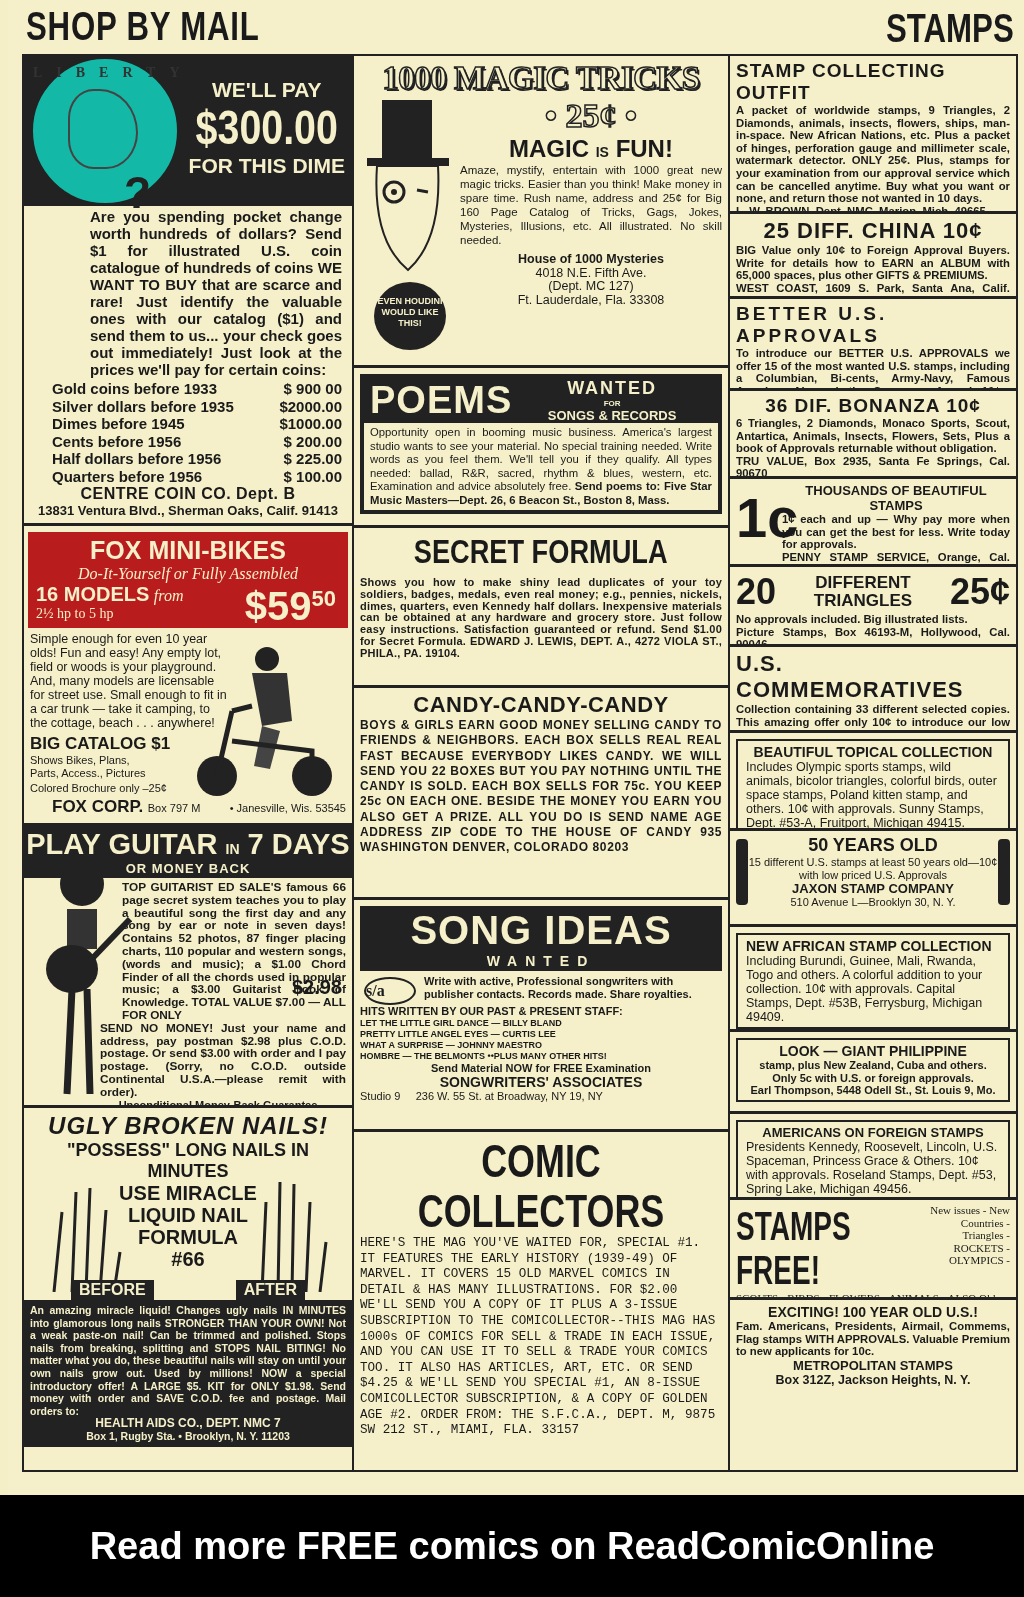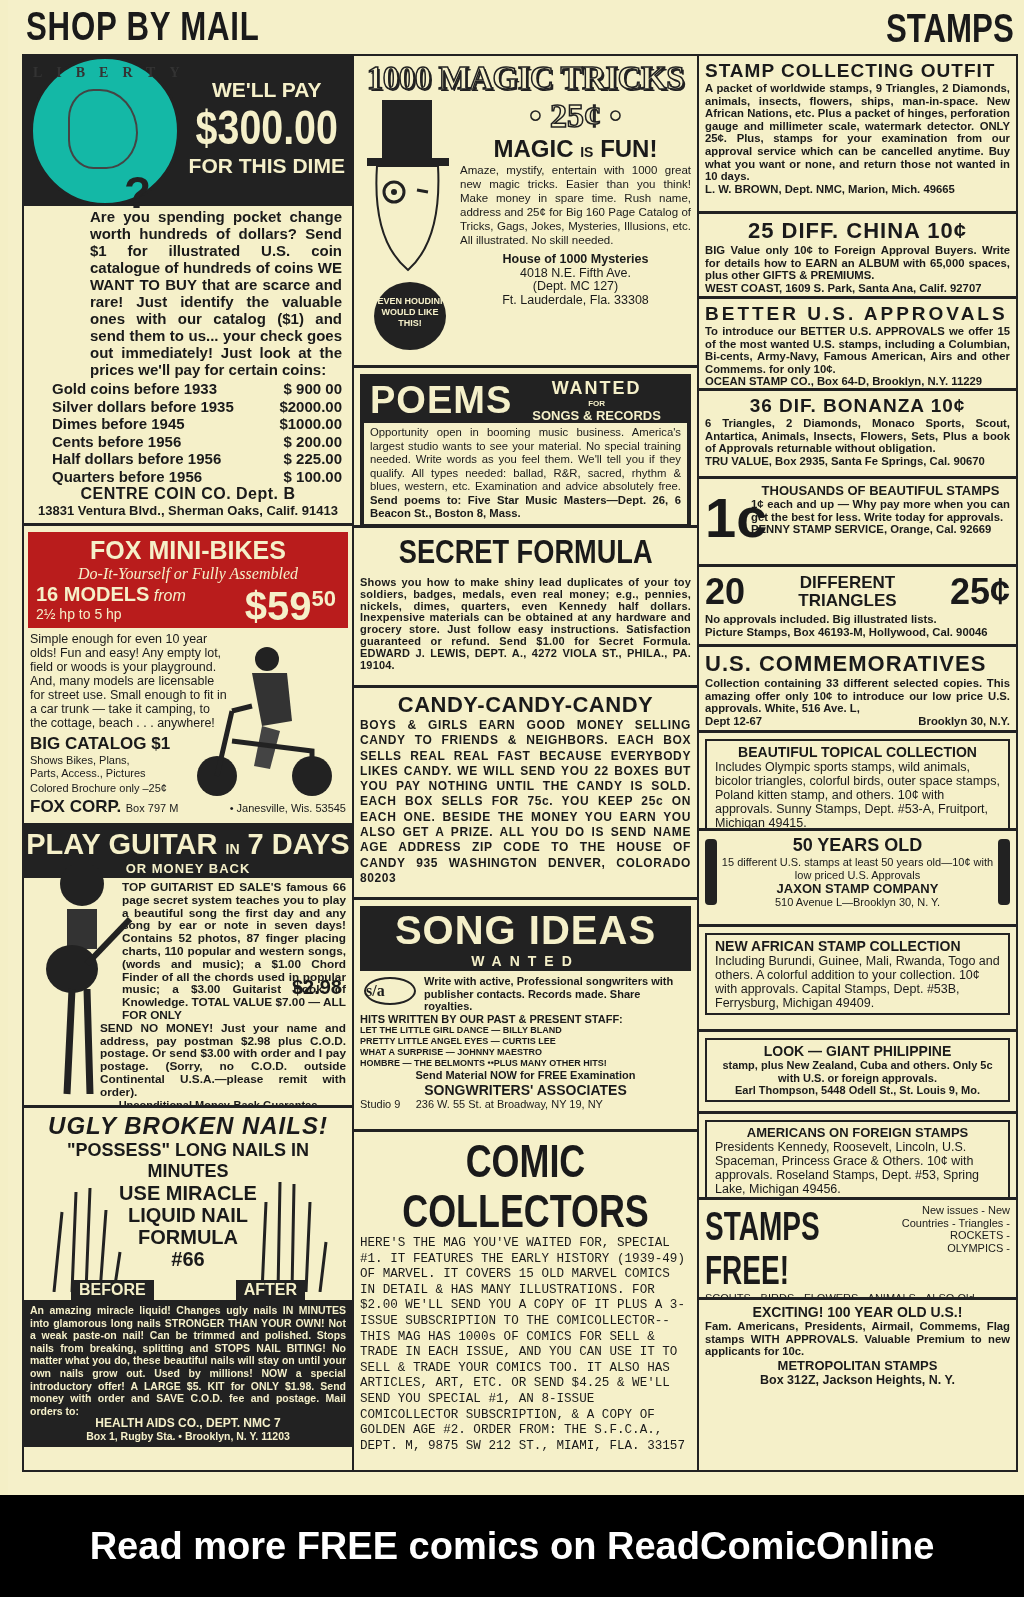--- a/index.html
+++ b/index.html
@@ -3,29 +3,29 @@
 <meta charset="utf-8">
 <style>
   * { box-sizing: border-box; margin: 0; padding: 0; }
   body { width: 1024px; height: 1597px; background: #f4efc6; font-family: "Liberation Sans", sans-serif; color: #1a1a1a; overflow: hidden; position: relative; }
   .page { position: absolute; left: 8px; top: 0; width: 1024px; height: 1495px; background: #f5f0c9; }
   .hdr-left { position: absolute; left: 18px; top: 4px; font: bold 40px "Liberation Sans", sans-serif; transform: scaleX(0.78); transform-origin: left top; letter-spacing: 1px; }
   .hdr-right { position: absolute; right: 18px; top: 6px; font: bold 40px "Liberation Sans", sans-serif; transform: scaleX(0.78); transform-origin: right top; }
   .grid { position: absolute; left: 14px; top: 54px; width: 996px; height: 1418px; border: 2px solid #222; display: flex; }
   .col { display: flex; flex-direction: column; border-right: 2px solid #222; }
   .col:last-child { border-right: none; }
-  .c1 { width: 330px; } .c2 { width: 345px; } .c3 { flex: 1; }
+  .c1 { width: 330px; } .c2 { width: 376px; } .c3 { flex: 1; }
   .ad { border-bottom: 3px solid #222; padding: 4px 6px; position: relative; overflow: hidden; }
   .ad:last-child { border-bottom: none; flex: 1; }
   .cond { display: inline-block; transform: scaleX(0.8); transform-origin: center; }
   .small { font-size: 12.5px; line-height: 14px; }
   .xs { font-size: 11px; line-height: 12.5px; }
   .center { text-align: center; }
   .bold { font-weight: bold; }
-  .serif { font-family: Liberation Sans, sans-serif; }
+  .serif { font-family: Liberation Serif, serif; }
   .justify { text-align: justify; }
   
   .coin-top { display: flex; background: #222; color: #f5f0c9; margin: -4px -6px 0; height: 150px; }
   .coin { width: 150px; height: 150px; border-radius: 50%; background: #14b8a6; border: 3px solid #222; margin-left: 6px; position: relative; flex-shrink: 0; }
   .coin .face { position: absolute; left: 35px; top: 30px; width: 70px; height: 80px; border: 2px solid #444; border-radius: 40% 60% 50% 40%; }
   .coin .lib { position: absolute; left: 0; right: 0; top: 6px; text-align: center; font: bold 14px "Liberation Serif", serif; color: #333; letter-spacing: 14px; }
   .coin-q { position: absolute; left: 100px; top: 112px; font: bold 44px "Liberation Sans", sans-serif; color: #222; }
   .coin-txt { flex: 1; text-align: center; padding-top: 22px; }
   .coin-txt .a { font-size: 21px; font-weight: bold; }
   .coin-txt .b { font-size: 48px; font-weight: bold; line-height: 52px; display: inline-block; transform: scaleX(0.82); }
@@ -156,21 +156,21 @@
           <div class="fox-sub">Do-It-Yourself or Fully Assembled</div>
           <div><span class="fox-models">16 MODELS</span> <span class="serif" style="font-style:italic;font-size:16px;">from</span></div>
           <div class="serif" style="font-size:14px;">2½ hp to 5 hp</div>
         </div>
         <div class="fox-price"><span>$59</span><sup>50</sup></div>
         <div class="small" style="width:200px; margin-top:4px;">Simple enough for even 10 year olds! Fun and easy! Any empty lot, field or woods is your playground. And, many models are licensable for street use. Small enough to fit in a car trunk — take it camping, to the cottage, beach . . . anywhere!</div>
         <div class="bold" style="font-size:17px; margin-top:4px;">BIG CATALOG $1</div>
         <div class="xs" style="width:120px;">Shows Bikes, Plans, Parts, Access., Pictures</div>
         <div class="xs" style="margin-top:3px;">Colored Brochure only –25¢</div>
         <div style="margin-top:2px;">
-          <span class="bold" style="font-size:17px;">FOX CORP.</span>
+          <span class="bold" style="font-size:17px;margin-left:22px;">FOX CORP.</span>
           <span class="xs">Box 797 M</span>
           <span class="xs" style="float:right; margin-top:5px;">• Janesville, Wis. 53545</span>
         </div>
         <svg class="bike" viewBox="0 0 150 160">
           <circle cx="75" cy="18" r="12" fill="#222"></circle>
           <path d="M60 32 L95 32 L100 80 L70 85 Z" fill="#333"></path>
           <path d="M70 85 L62 125 L78 128 L88 90 Z" fill="#444"></path>
           <circle cx="25" cy="135" r="20" fill="#222"></circle>
           <circle cx="120" cy="135" r="20" fill="#222"></circle>
           <path d="M25 135 L40 70 M40 70 L60 65 M40 100 L120 110 L120 135" stroke="#222" stroke-width="5" fill="none"></path>

